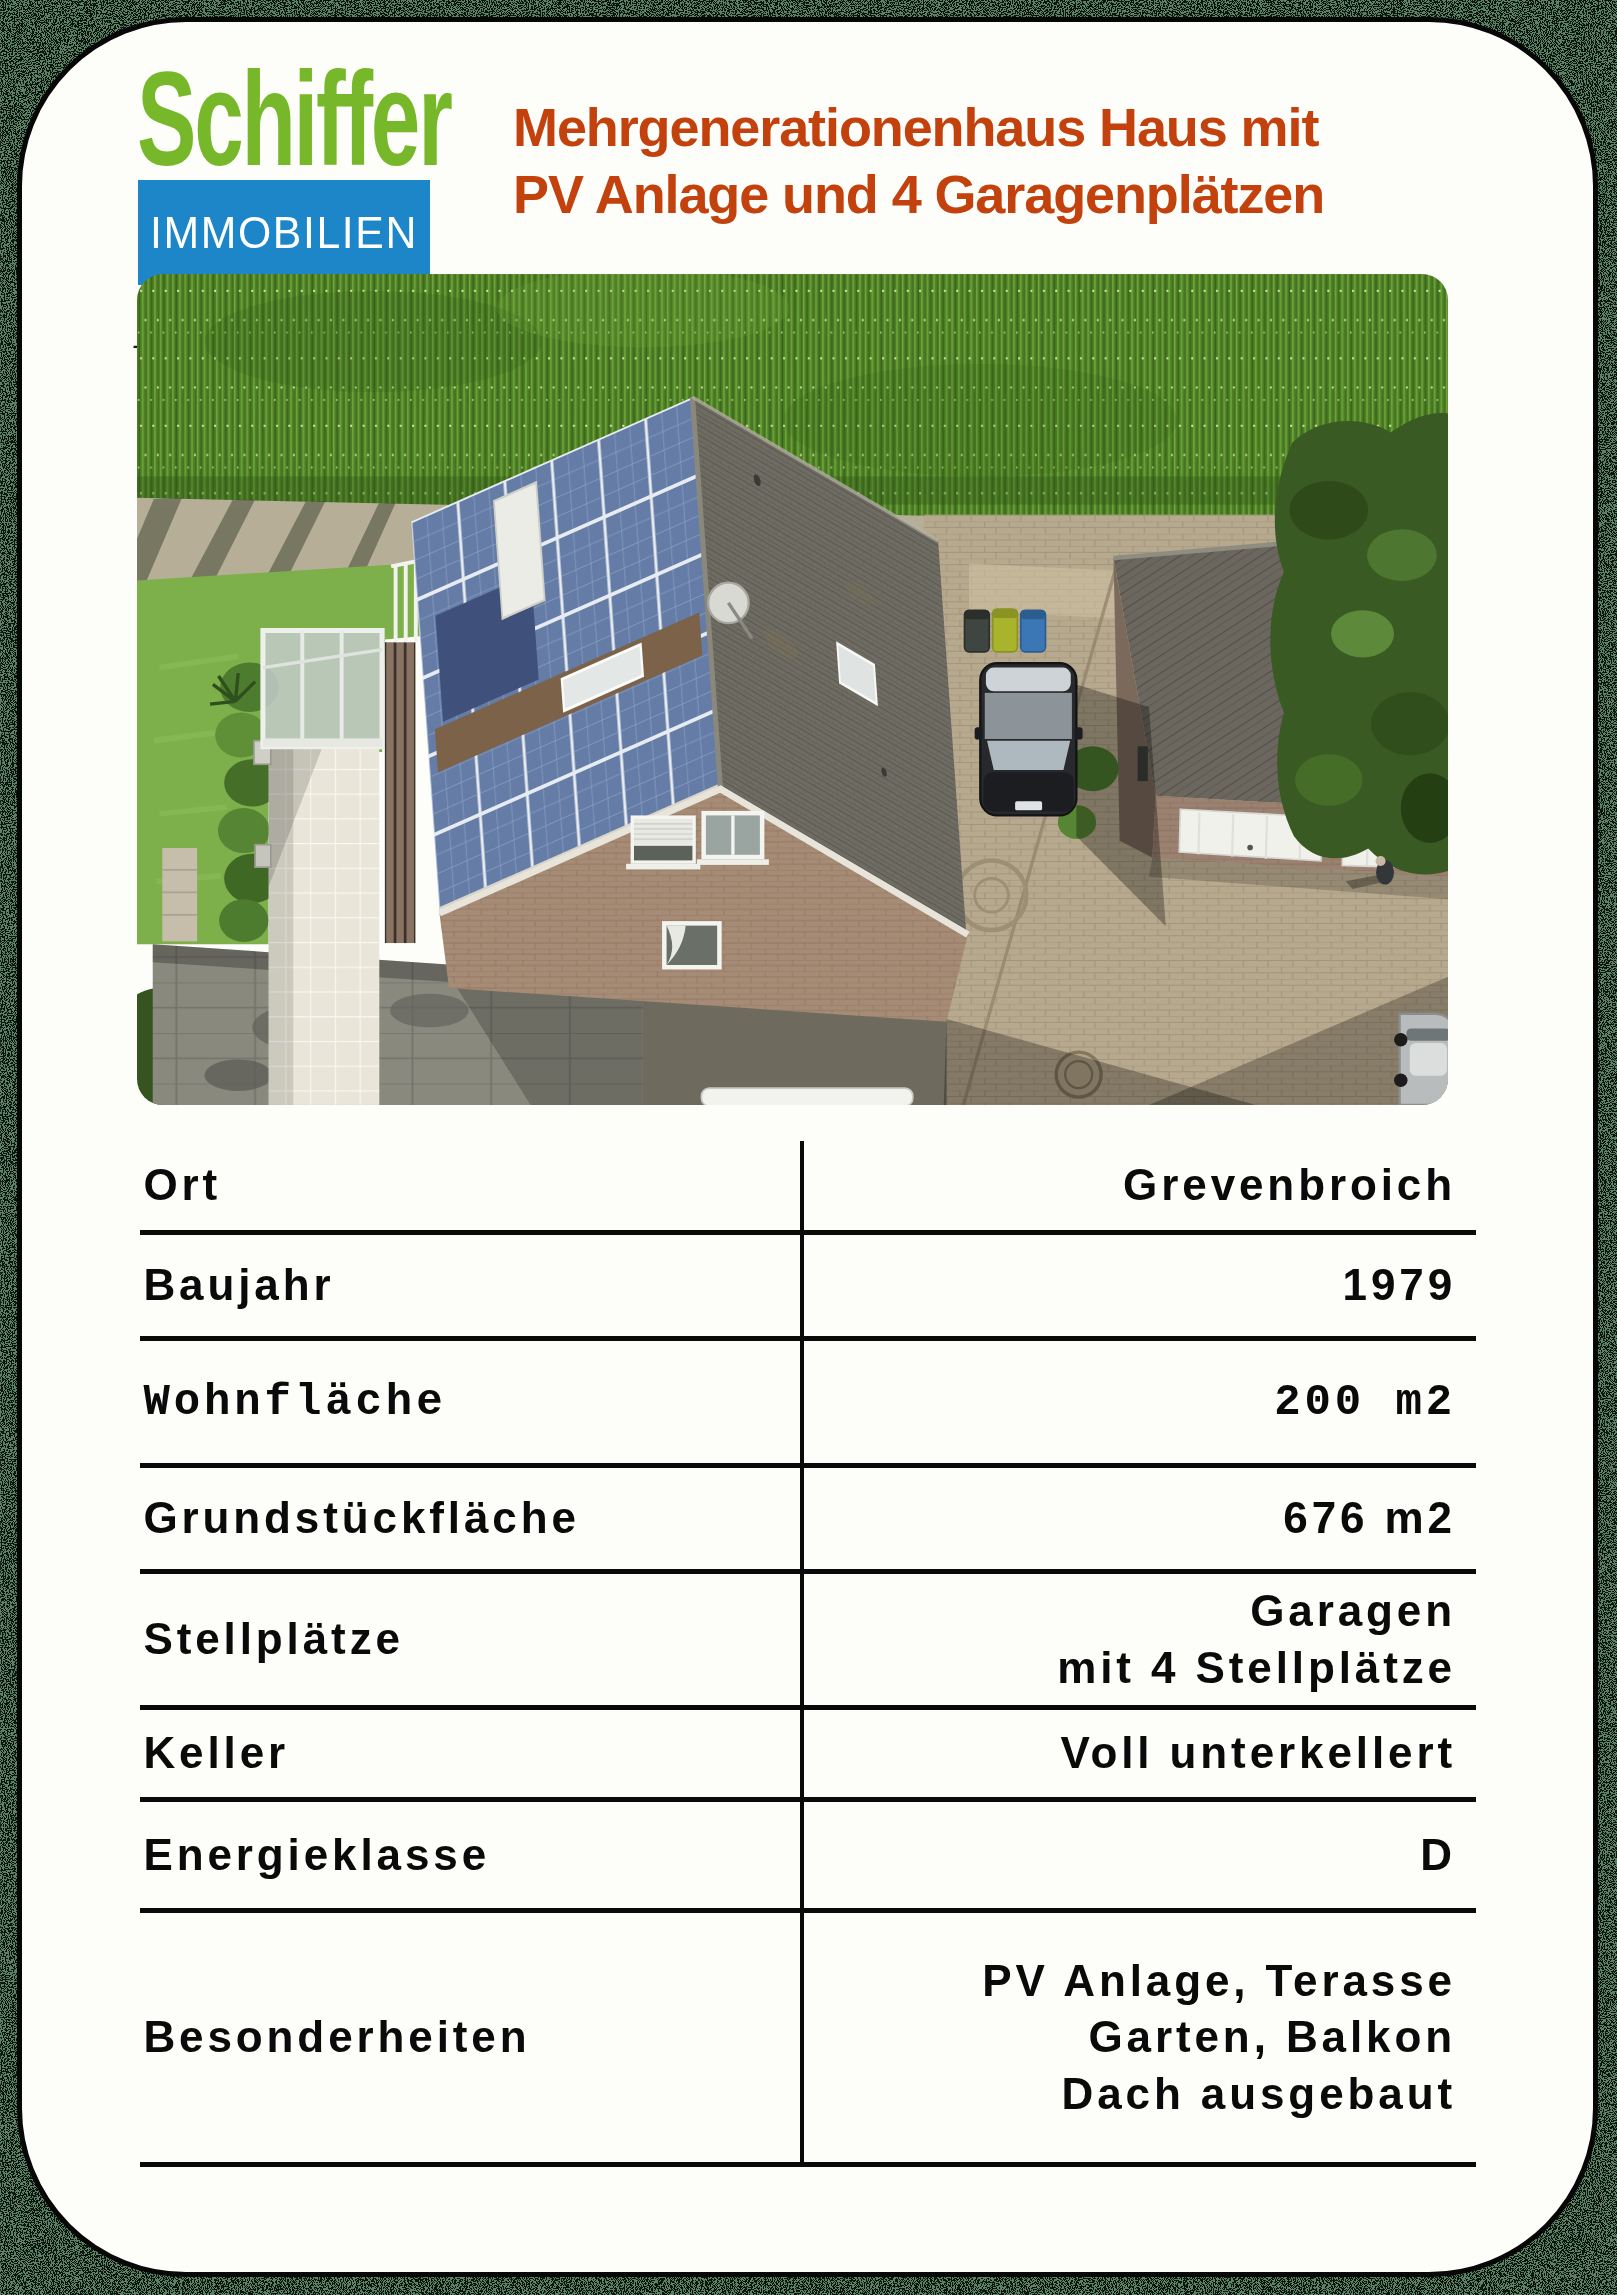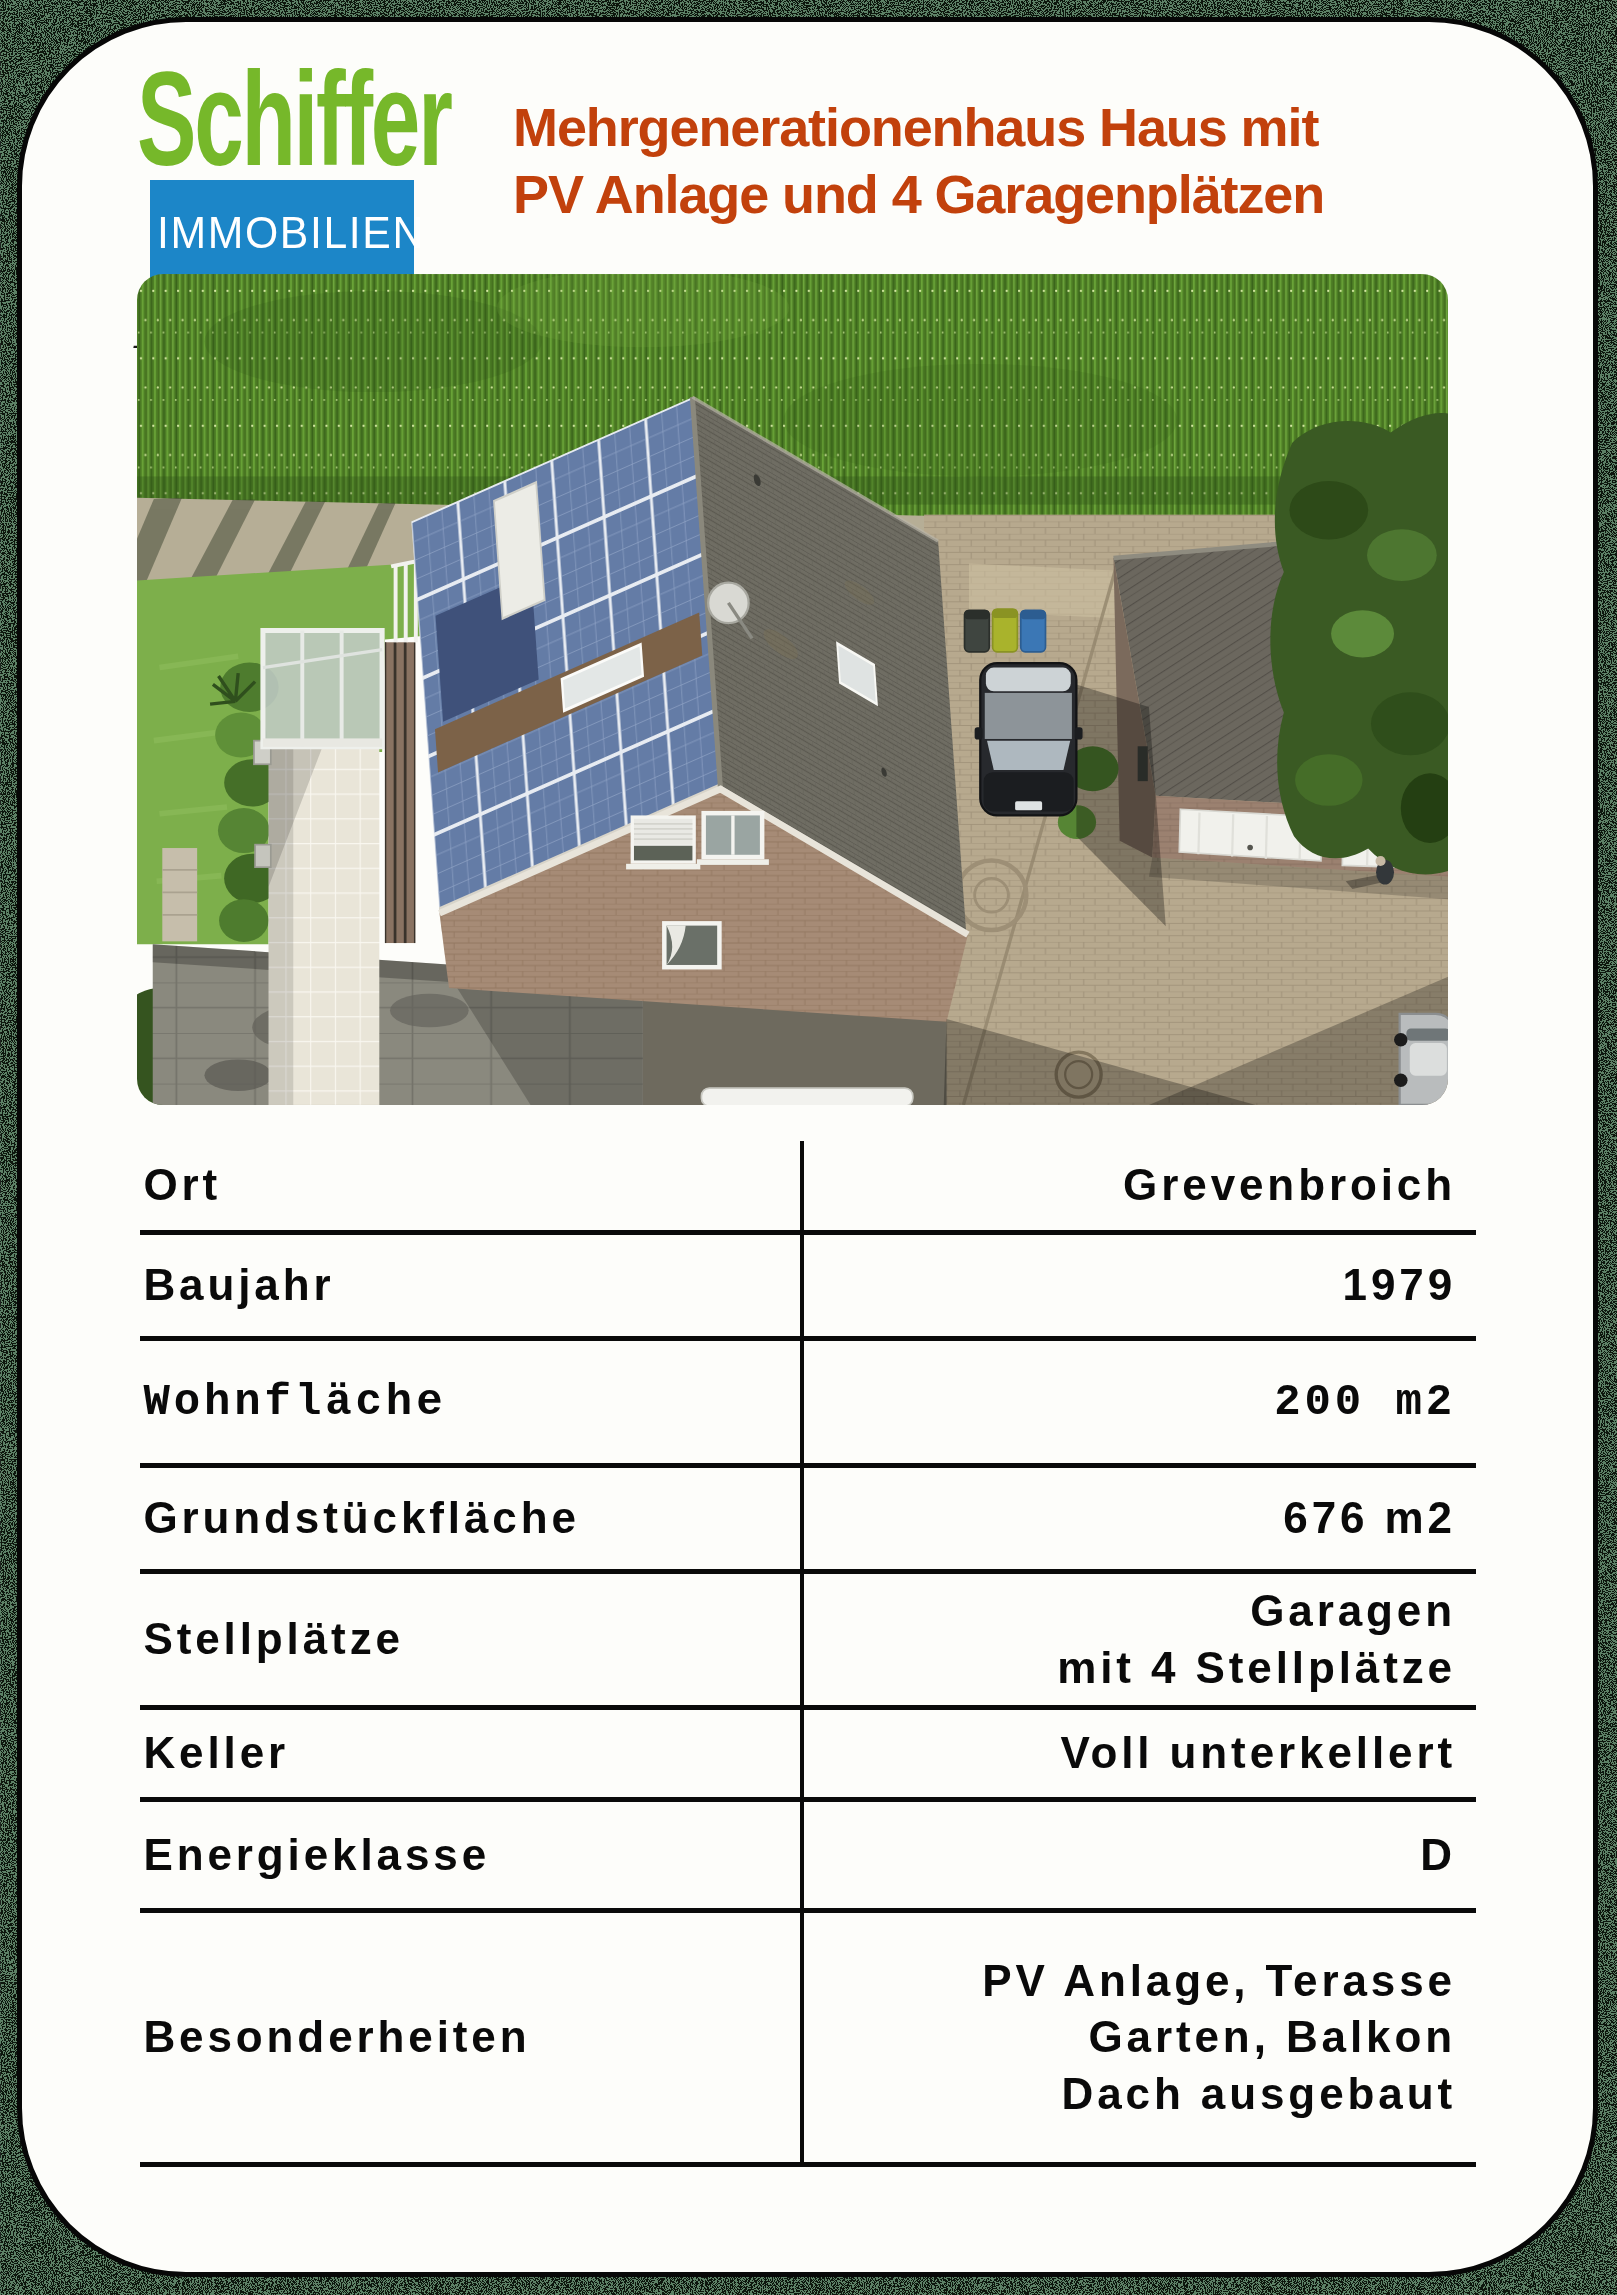--- a/index.html
+++ b/index.html
@@ -6,22 +6,22 @@
   .page{position:relative;width:1618px;height:2295px;overflow:hidden;background:#5d8166;
         font-family:"Liberation Sans",sans-serif;}
   .bg-noise{position:absolute;left:0;top:0;width:1618px;height:2295px;display:block;}
   .card{position:absolute;left:17px;top:17px;width:1581px;height:2260px;box-sizing:border-box;
         background:#fdfdfa;border:5.6px solid #070707;border-radius:169px;}
   .card-inner{position:absolute;left:0;top:0;right:0;bottom:0;}
 
   
   .logo-script{position:absolute;left:115px;top:31px;font-size:133px;font-weight:bold;
         letter-spacing:-3.4px;transform:scaleX(0.67);transform-origin:left top;line-height:1;}
-  .logo-box{position:absolute;left:128px;top:158px;width:264px;height:105px;display:flex;
-        align-items:center;justify-content:flex-start;}
+  .logo-box{position:absolute;left:116px;top:158px;width:292px;height:105px;display:flex;
+        align-items:center;justify-content:center;}
   .logo-caps{color:#ffffff;font-size:45px;font-weight:400;letter-spacing:1.7px;
         transform:scaleX(0.95);transform-origin:center;white-space:nowrap;}
   .logo-tagline{position:absolute;left:112px;top:285px;font-size:44px;font-style:italic;
         font-family:"DejaVu Serif",serif;color:#191919;transform:scaleX(1.02);transform-origin:left top;
         white-space:nowrap;}
 
   
   .title{position:absolute;left:463px;top:72px;font-size:54px;line-height:67px;font-weight:bold;
         color:#c2410c;letter-spacing:-1.1px;margin-left:28px;}
 

